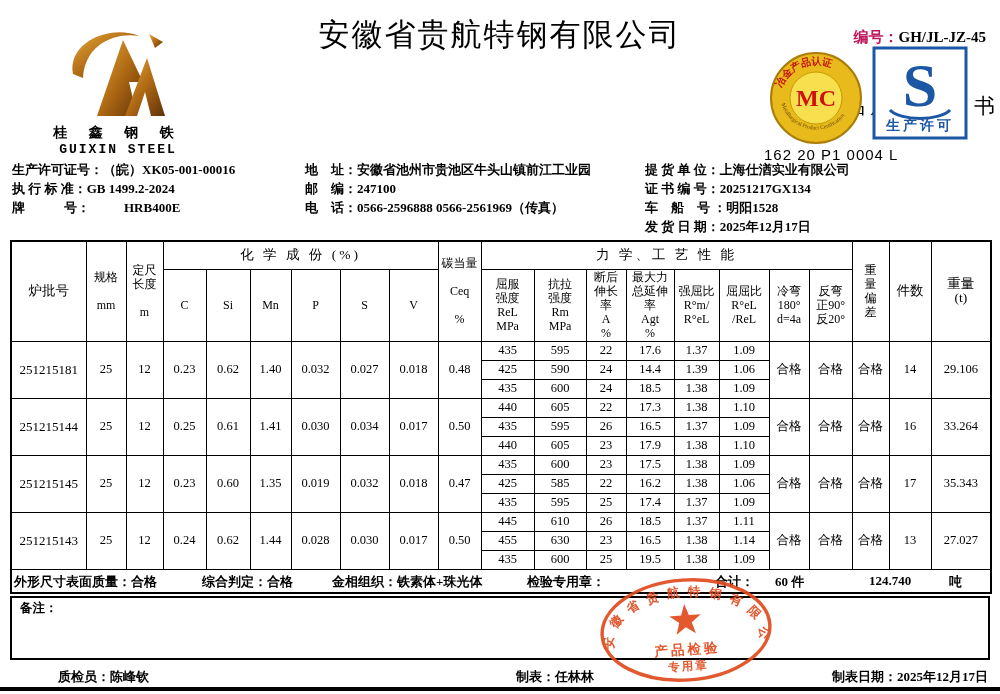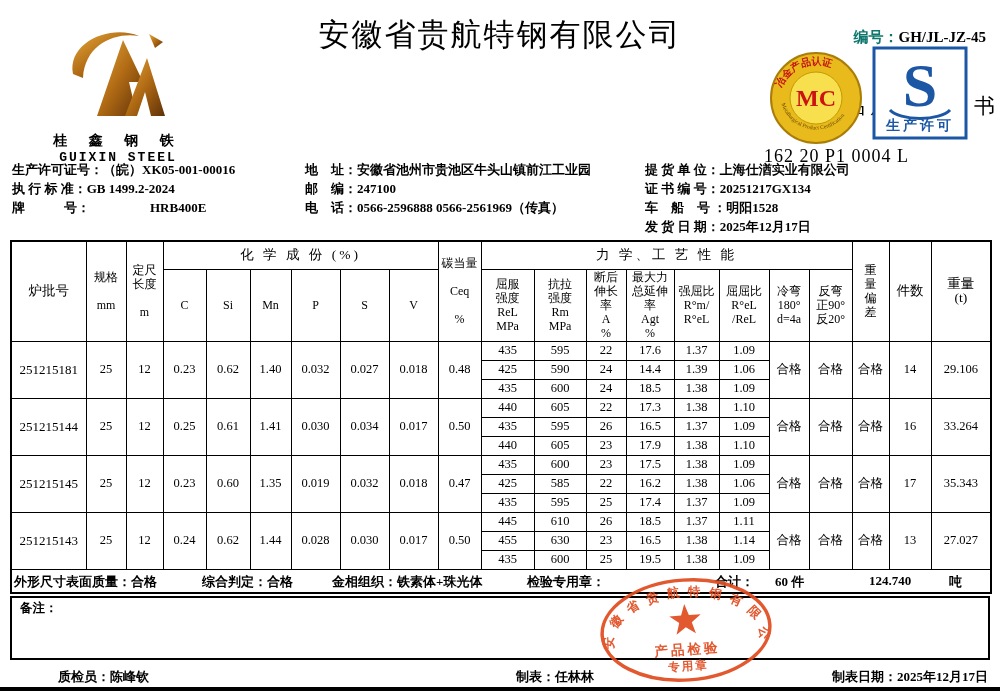--- a/index.html
+++ b/index.html
@@ -3,34 +3,34 @@
 <meta charset="utf-8">
 <style>
   * { margin:0; padding:0; box-sizing:border-box; }
   body { background:#888; font-family:"Liberation Serif","DejaVu Serif",serif; }
   .page { position:relative; width:1000px; height:694px; background:#fff; margin:0 auto; overflow:hidden; color:#000; }
 
   
   .title { position:absolute; top:14px; left:0; width:100%; text-align:center; font-size:31px; letter-spacing:2px; font-weight:400; }
   .subtitle { position:absolute; top:92px; left:0; width:100%; text-align:right; font-size:21px; letter-spacing:5px; }
   .cert-no { position:absolute; top:28px; right:14px; font-size:15px; font-weight:700; }
-  .cert-no .red { color:#0f766e; }
+  .cert-no .red { color:#be185d; }
   .logo-wrap { position:absolute; left:38px; top:22px; width:160px; text-align:center; }
-  .logo-cn { font-size:14px; font-weight:700; letter-spacing:9px; margin-top:10px; white-space:nowrap; }
+  .logo-cn { font-size:14px; font-weight:700; letter-spacing:9px; margin-top:2px; white-space:nowrap; }
   .logo-en { font-size:13px; font-weight:700; letter-spacing:2px; font-family:"Liberation Mono","DejaVu Sans Mono",monospace; }
   .mc-wrap { position:absolute; left:764px; top:50px; width:104px; text-align:center; }
-  .mc-code { font-size:18px; letter-spacing:1px; white-space:nowrap; margin-top:-4px; font-family:Liberation Serif, serif;}
+  .mc-code { font-size:15px; letter-spacing:1px; white-space:nowrap; margin-top:-4px; font-family:Liberation Sans, sans-serif;}
   .qs-wrap { position:absolute; left:872px; top:46px; }
 
   
   .info { position:absolute; top:160px; font-size:13px; font-weight:600; line-height:19px; white-space:nowrap; }
   .info-left { left:12px; }
   .info-mid  { left:305px; }
   .info-right{ left:645px; }
-  .indent-val { margin-left:60px; }
+  .indent-val { margin-left:34px; }
 
   
   table.main { position:absolute; left:10px; top:240px; width:980px; border-collapse:collapse; table-layout:fixed; }
   table.main th, table.main td { border:1px solid #000; text-align:center; vertical-align:middle; overflow:hidden; }
   table.main { border:2px solid #000; }
   th { white-space:pre-line; font-weight:400; font-size:12px; line-height:14px; }
   .th-group { font-size:13.5px; letter-spacing:3px; height:28px; }
   .th-big { font-size:13.5px; }
   td.val { font-size:12.5px; height:19px; font-family:"Liberation Serif","DejaVu Serif",serif; }
   td.heat { font-size:13px;margin-left:8px; }

